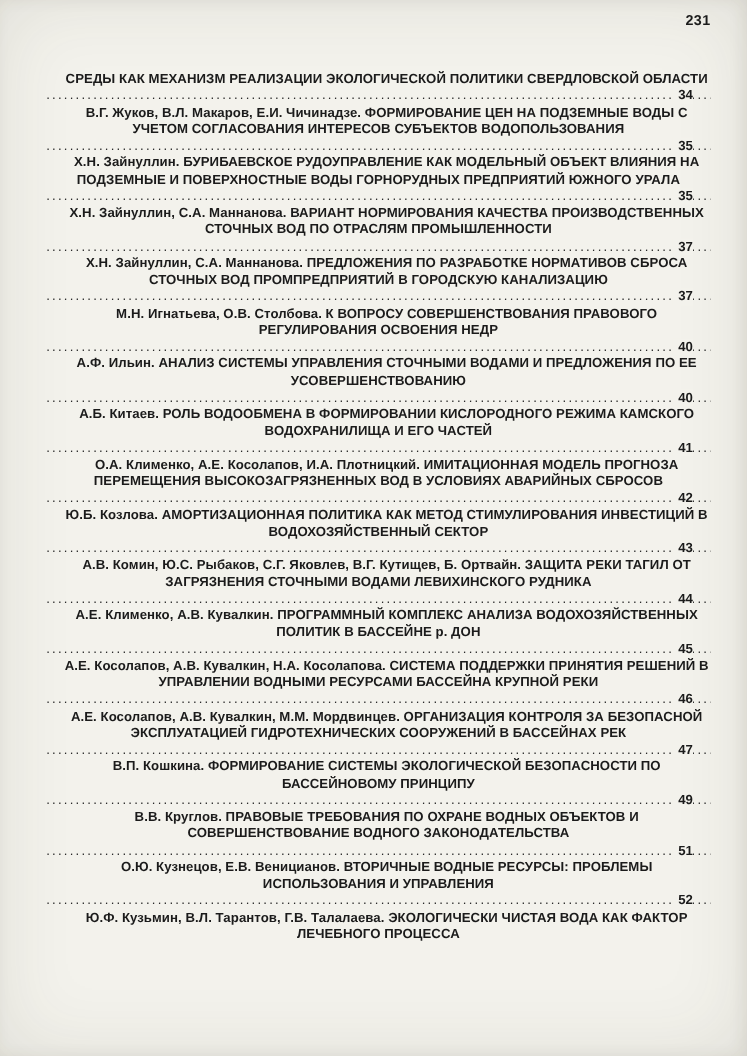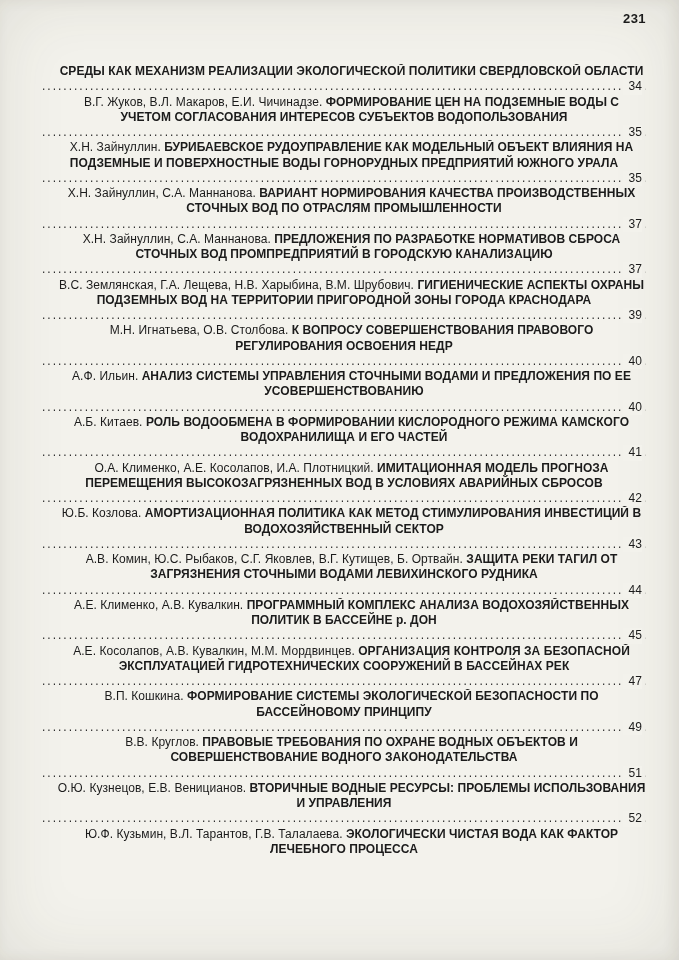--- a/index.html
+++ b/index.html
@@ -35,75 +35,75 @@
     position:relative;
     overflow:hidden;
     margin:0;
     font-size:12px;
     line-height:15.25px;
     font-weight:700;
     letter-spacing:0.05px;
     text-align:center;
   }
   .authors{
-    font-weight:400;
+    font-weight:700;
     margin-left:15px;
   }
   .title{
     font-weight:700;
   }
   .dots{
     font-weight:400;
   }
   .dots::after{
     content:" ......................................................................................................................................................";
     white-space:nowrap;
     letter-spacing:2px;
     color:#2a2a2a;
   }
   .pagenum{
     position:absolute;
-    right:4px;bottom:0;
+    right:16px;bottom:0;
     background:var(--paper);
     padding-left:6px;
-    font-weight:400;
+    font-weight:700;
   }
 </style>
 </head>
 <body>
 
 <div class="scan-page">
   <div class="folio">231</div>
   <div class="toc">
   <p class="entry"><span class="authors"></span><span class="title">СРЕДЫ КАК МЕХАНИЗМ РЕАЛИЗАЦИИ ЭКОЛОГИЧЕСКОЙ ПОЛИТИКИ СВЕРДЛОВСКОЙ ОБЛАСТИ</span><span class="dots"></span><span class="pagenum">34</span></p>
 
   <p class="entry"><span class="authors">В.Г. Жуков, В.Л. Макаров, Е.И. Чичинадзе. </span><span class="title">ФОРМИРОВАНИЕ ЦЕН НА ПОДЗЕМНЫЕ ВОДЫ С УЧЕТОМ СОГЛАСОВАНИЯ ИНТЕРЕСОВ СУБЪЕКТОВ ВОДОПОЛЬЗОВАНИЯ</span><span class="dots"></span><span class="pagenum">35</span></p>
 
   <p class="entry"><span class="authors">Х.Н. Зайнуллин. </span><span class="title">БУРИБАЕВСКОЕ РУДОУПРАВЛЕНИЕ КАК МОДЕЛЬНЫЙ ОБЪЕКТ ВЛИЯНИЯ НА ПОДЗЕМНЫЕ И ПОВЕРХНОСТНЫЕ ВОДЫ ГОРНОРУДНЫХ ПРЕДПРИЯТИЙ ЮЖНОГО УРАЛА</span><span class="dots"></span><span class="pagenum">35</span></p>
 
   <p class="entry"><span class="authors">Х.Н. Зайнуллин, С.А. Маннанова. </span><span class="title">ВАРИАНТ НОРМИРОВАНИЯ КАЧЕСТВА ПРОИЗВОДСТВЕННЫХ СТОЧНЫХ ВОД ПО ОТРАСЛЯМ ПРОМЫШЛЕННОСТИ</span><span class="dots"></span><span class="pagenum">37</span></p>
 
   <p class="entry"><span class="authors">Х.Н. Зайнуллин, С.А. Маннанова. </span><span class="title">ПРЕДЛОЖЕНИЯ ПО РАЗРАБОТКЕ НОРМАТИВОВ СБРОСА СТОЧНЫХ ВОД ПРОМПРЕДПРИЯТИЙ В ГОРОДСКУЮ КАНАЛИЗАЦИЮ</span><span class="dots"></span><span class="pagenum">37</span></p>
 
-  <p class="entry"><span class="authors">В.С. Землянская, Г.А. Лещева, Н.В. Харыбина, В.М. Шрубович. </span><span class="title">ГИГИЕНИЧЕСКИЕ АСПЕКТЫ ОХРАНЫ ПОДЗЕМНЫХ ВОД НА ТЕРРИТОРИИ ПРИГОРОДНОЙ ЗОНЫ ГОРОДА КРАСНОДАРА</span><span class="dots"></span><span class="pagenum">39</span></p>
 
   <p class="entry"><span class="authors">М.Н. Игнатьева, О.В. Столбова. </span><span class="title">К ВОПРОСУ СОВЕРШЕНСТВОВАНИЯ ПРАВОВОГО РЕГУЛИРОВАНИЯ ОСВОЕНИЯ НЕДР</span><span class="dots"></span><span class="pagenum">40</span></p>
 
   <p class="entry"><span class="authors">А.Ф. Ильин. </span><span class="title">АНАЛИЗ СИСТЕМЫ УПРАВЛЕНИЯ СТОЧНЫМИ ВОДАМИ И ПРЕДЛОЖЕНИЯ ПО ЕЕ УСОВЕРШЕНСТВОВАНИЮ</span><span class="dots"></span><span class="pagenum">40</span></p>
 
   <p class="entry"><span class="authors">А.Б. Китаев. </span><span class="title">РОЛЬ ВОДООБМЕНА В ФОРМИРОВАНИИ КИСЛОРОДНОГО РЕЖИМА КАМСКОГО ВОДОХРАНИЛИЩА И ЕГО ЧАСТЕЙ</span><span class="dots"></span><span class="pagenum">41</span></p>
 
   <p class="entry"><span class="authors">О.А. Клименко, А.Е. Косолапов, И.А. Плотницкий. </span><span class="title">ИМИТАЦИОННАЯ МОДЕЛЬ ПРОГНОЗА ПЕРЕМЕЩЕНИЯ ВЫСОКОЗАГРЯЗНЕННЫХ ВОД В УСЛОВИЯХ АВАРИЙНЫХ СБРОСОВ</span><span class="dots"></span><span class="pagenum">42</span></p>
 
   <p class="entry"><span class="authors">Ю.Б. Козлова. </span><span class="title">АМОРТИЗАЦИОННАЯ ПОЛИТИКА КАК МЕТОД СТИМУЛИРОВАНИЯ ИНВЕСТИЦИЙ В ВОДОХОЗЯЙСТВЕННЫЙ СЕКТОР</span><span class="dots"></span><span class="pagenum">43</span></p>
 
   <p class="entry"><span class="authors">А.В. Комин, Ю.С. Рыбаков, С.Г. Яковлев, В.Г. Кутищев, Б. Ортвайн. </span><span class="title">ЗАЩИТА РЕКИ ТАГИЛ ОТ ЗАГРЯЗНЕНИЯ СТОЧНЫМИ ВОДАМИ ЛЕВИХИНСКОГО РУДНИКА</span><span class="dots"></span><span class="pagenum">44</span></p>
 
   <p class="entry"><span class="authors">А.Е. Клименко, А.В. Кувалкин. </span><span class="title">ПРОГРАММНЫЙ КОМПЛЕКС АНАЛИЗА ВОДОХОЗЯЙСТВЕННЫХ ПОЛИТИК В БАССЕЙНЕ р. ДОН</span><span class="dots"></span><span class="pagenum">45</span></p>
 
+  <p class="entry"><span class="authors">А.Е. Косолапов, А.В. Кувалкин, Н.А. Косолапова. </span><span class="title">СИСТЕМА ПОДДЕРЖКИ ПРИНЯТИЯ РЕШЕНИЙ В УПРАВЛЕНИИ ВОДНЫМИ РЕСУРСАМИ БАССЕЙНА КРУПНОЙ РЕКИ</span><span class="dots"></span><span class="pagenum">46</span></p>
 
   <p class="entry"><span class="authors">А.Е. Косолапов, А.В. Кувалкин, М.М. Мордвинцев. </span><span class="title">ОРГАНИЗАЦИЯ КОНТРОЛЯ ЗА БЕЗОПАСНОЙ ЭКСПЛУАТАЦИЕЙ ГИДРОТЕХНИЧЕСКИХ СООРУЖЕНИЙ В БАССЕЙНАХ РЕК</span><span class="dots"></span><span class="pagenum">47</span></p>
 
 
   <p class="entry"><span class="authors">В.П. Кошкина. </span><span class="title">ФОРМИРОВАНИЕ СИСТЕМЫ ЭКОЛОГИЧЕСКОЙ БЕЗОПАСНОСТИ ПО БАССЕЙНОВОМУ ПРИНЦИПУ</span><span class="dots"></span><span class="pagenum">49</span></p>
 
 
   <p class="entry"><span class="authors">В.В. Круглов. </span><span class="title">ПРАВОВЫЕ ТРЕБОВАНИЯ ПО ОХРАНЕ ВОДНЫХ ОБЪЕКТОВ И СОВЕРШЕНСТВОВАНИЕ ВОДНОГО ЗАКОНОДАТЕЛЬСТВА</span><span class="dots"></span><span class="pagenum">51</span></p>
 
   <p class="entry"><span class="authors">О.Ю. Кузнецов, Е.В. Веницианов. </span><span class="title">ВТОРИЧНЫЕ ВОДНЫЕ РЕСУРСЫ: ПРОБЛЕМЫ ИСПОЛЬЗОВАНИЯ И УПРАВЛЕНИЯ</span><span class="dots"></span><span class="pagenum">52</span></p>

